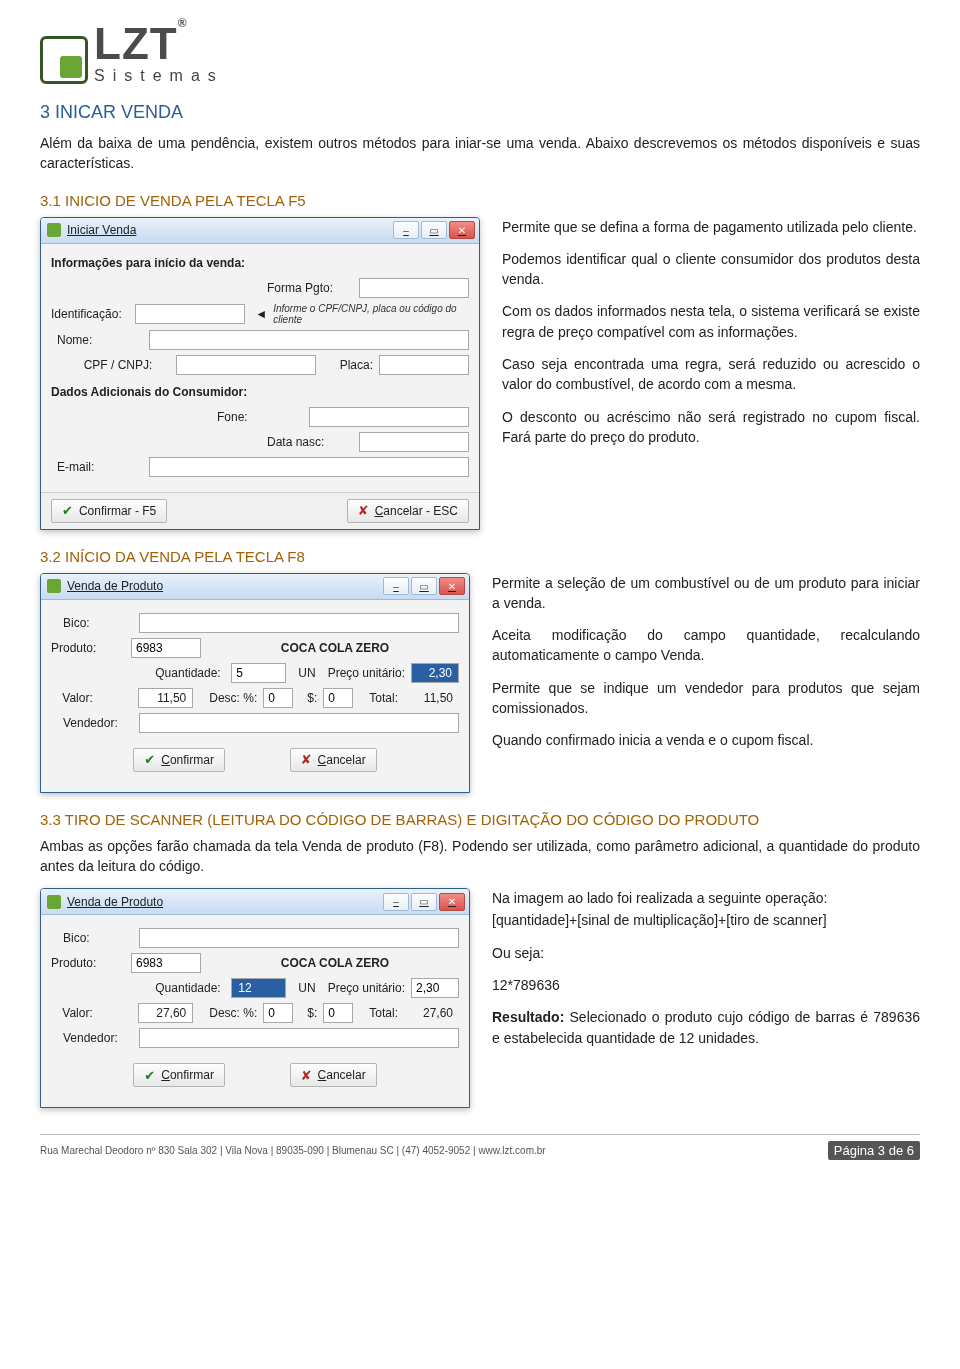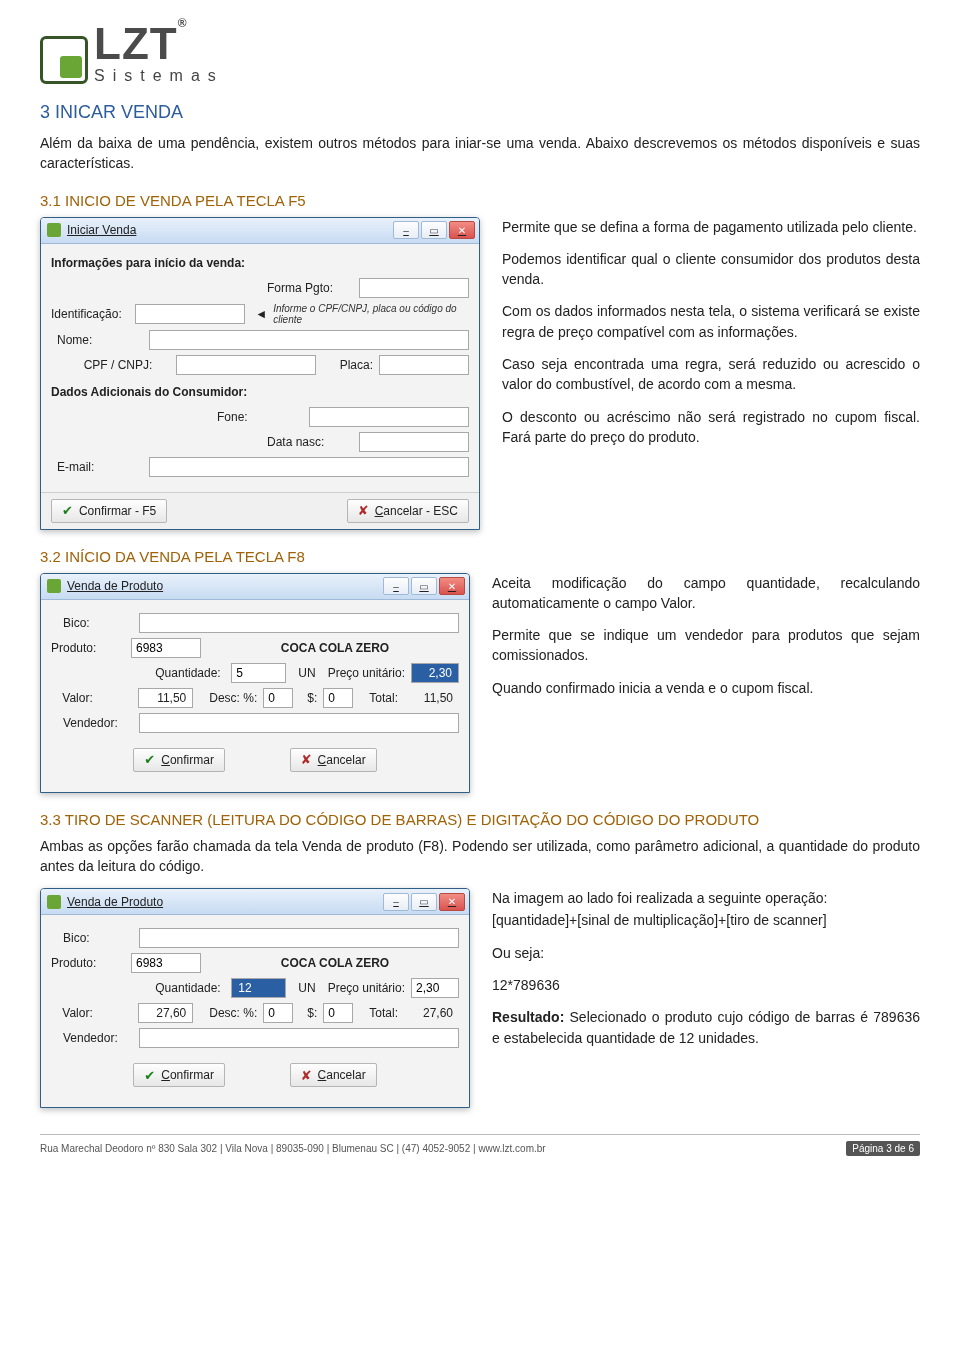--- a/index.html
+++ b/index.html
@@ -70,21 +70,21 @@
   .val-box{border:1px solid #a8a8a8;height:20px;padding:0 6px;display:inline-flex;align-items:center;background:#fff;min-width:48px;justify-content:flex-end;}
   .hl{background:#2b5fa3;color:#fff;}
   .prod-line{display:flex;align-items:center;gap:10px;}
   .prod-name{font-weight:700; font-size:12px;}
   
   .footer{
     border-top:1px solid #bbb; margin-top:26px;padding:6px 0 4px;
     display:flex;justify-content:space-between;align-items:center;
     font-size:10px;color:#555;
   }
-  .page-num{font-size:10px;color:#fff;background:#555;padding:2px 6px;border-radius:2px;}
+  .page-num{font-size:13px;color:#fff;background:#555;padding:2px 6px;border-radius:2px;}
   .u{text-decoration:underline;}
 </style>
 </head>
 <body>
 
 <div class="page">
 
   <div class="logo">
     <div class="logo-mark"></div>
     <div class="logo-text">
@@ -226,21 +226,22 @@
           </div>
           <div class="dlg-btn">
             <span class="crx">✘</span>
             <span><span class="u">C</span>ancelar</span>
 
           </div>
         </div>
       </div>
     </div>
     <div class="explain">
-      <p>Aceita modificação do campo quantidade, recalculando automaticamente o campo Valor.</p>
+      <p>Permite a seleção de um combustível ou de um produto para iniciar a venda.</p>
+      <p>Aceita modificação do campo quantidade, recalculando automaticamente o campo Venda.</p>
       <p>Permite que se indique um vendedor para produtos que sejam comissionados.</p>
       <p>Quando confirmado inicia a venda e o cupom fiscal.</p>
     </div>
   </div>
 
   <div class="h2">3.3   TIRO DE SCANNER (LEITURA DO CÓDIGO DE BARRAS) E DIGITAÇÃO DO CÓDIGO DO PRODUTO</div>
   <p>Ambas as opções farão chamada da tela Venda de produto (F8). Podendo ser utilizada, como parâmetro adicional, a quantidade do produto antes da leitura do código.</p>
 
   <div class="two-col">
 

